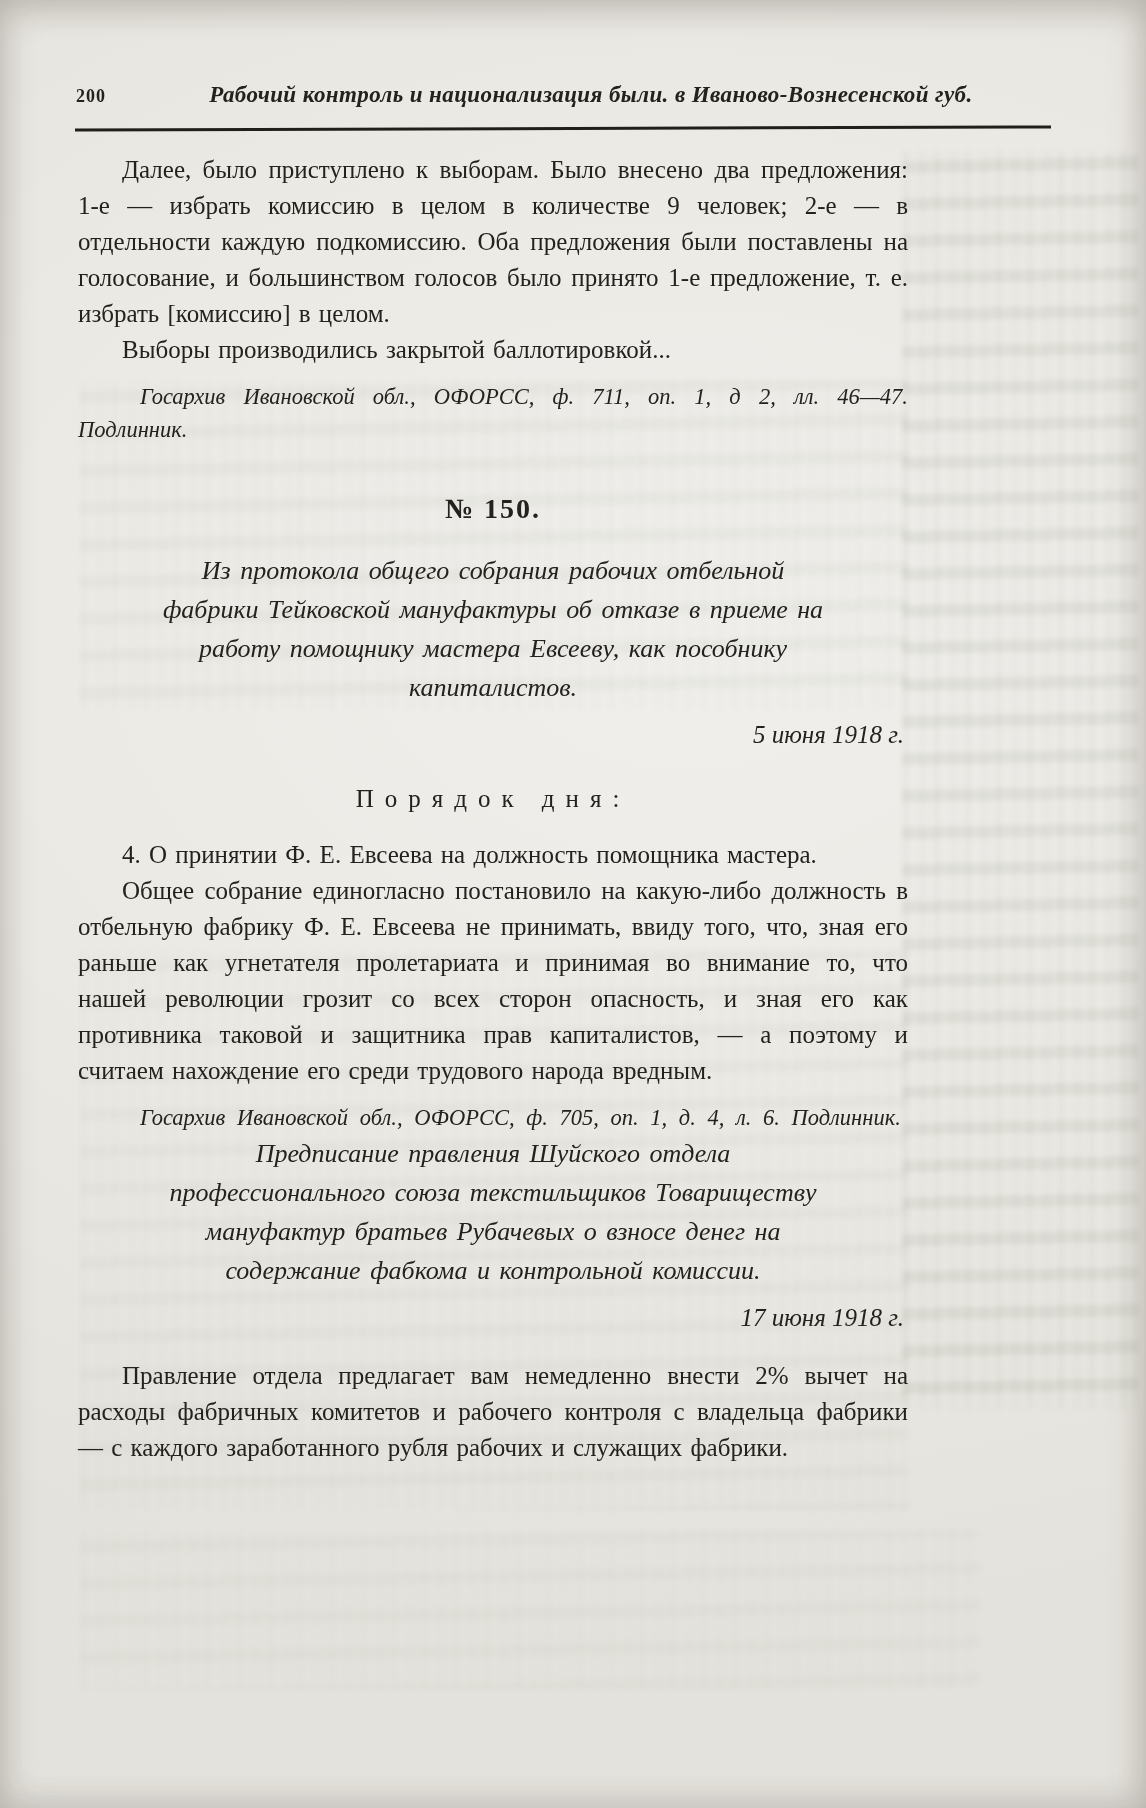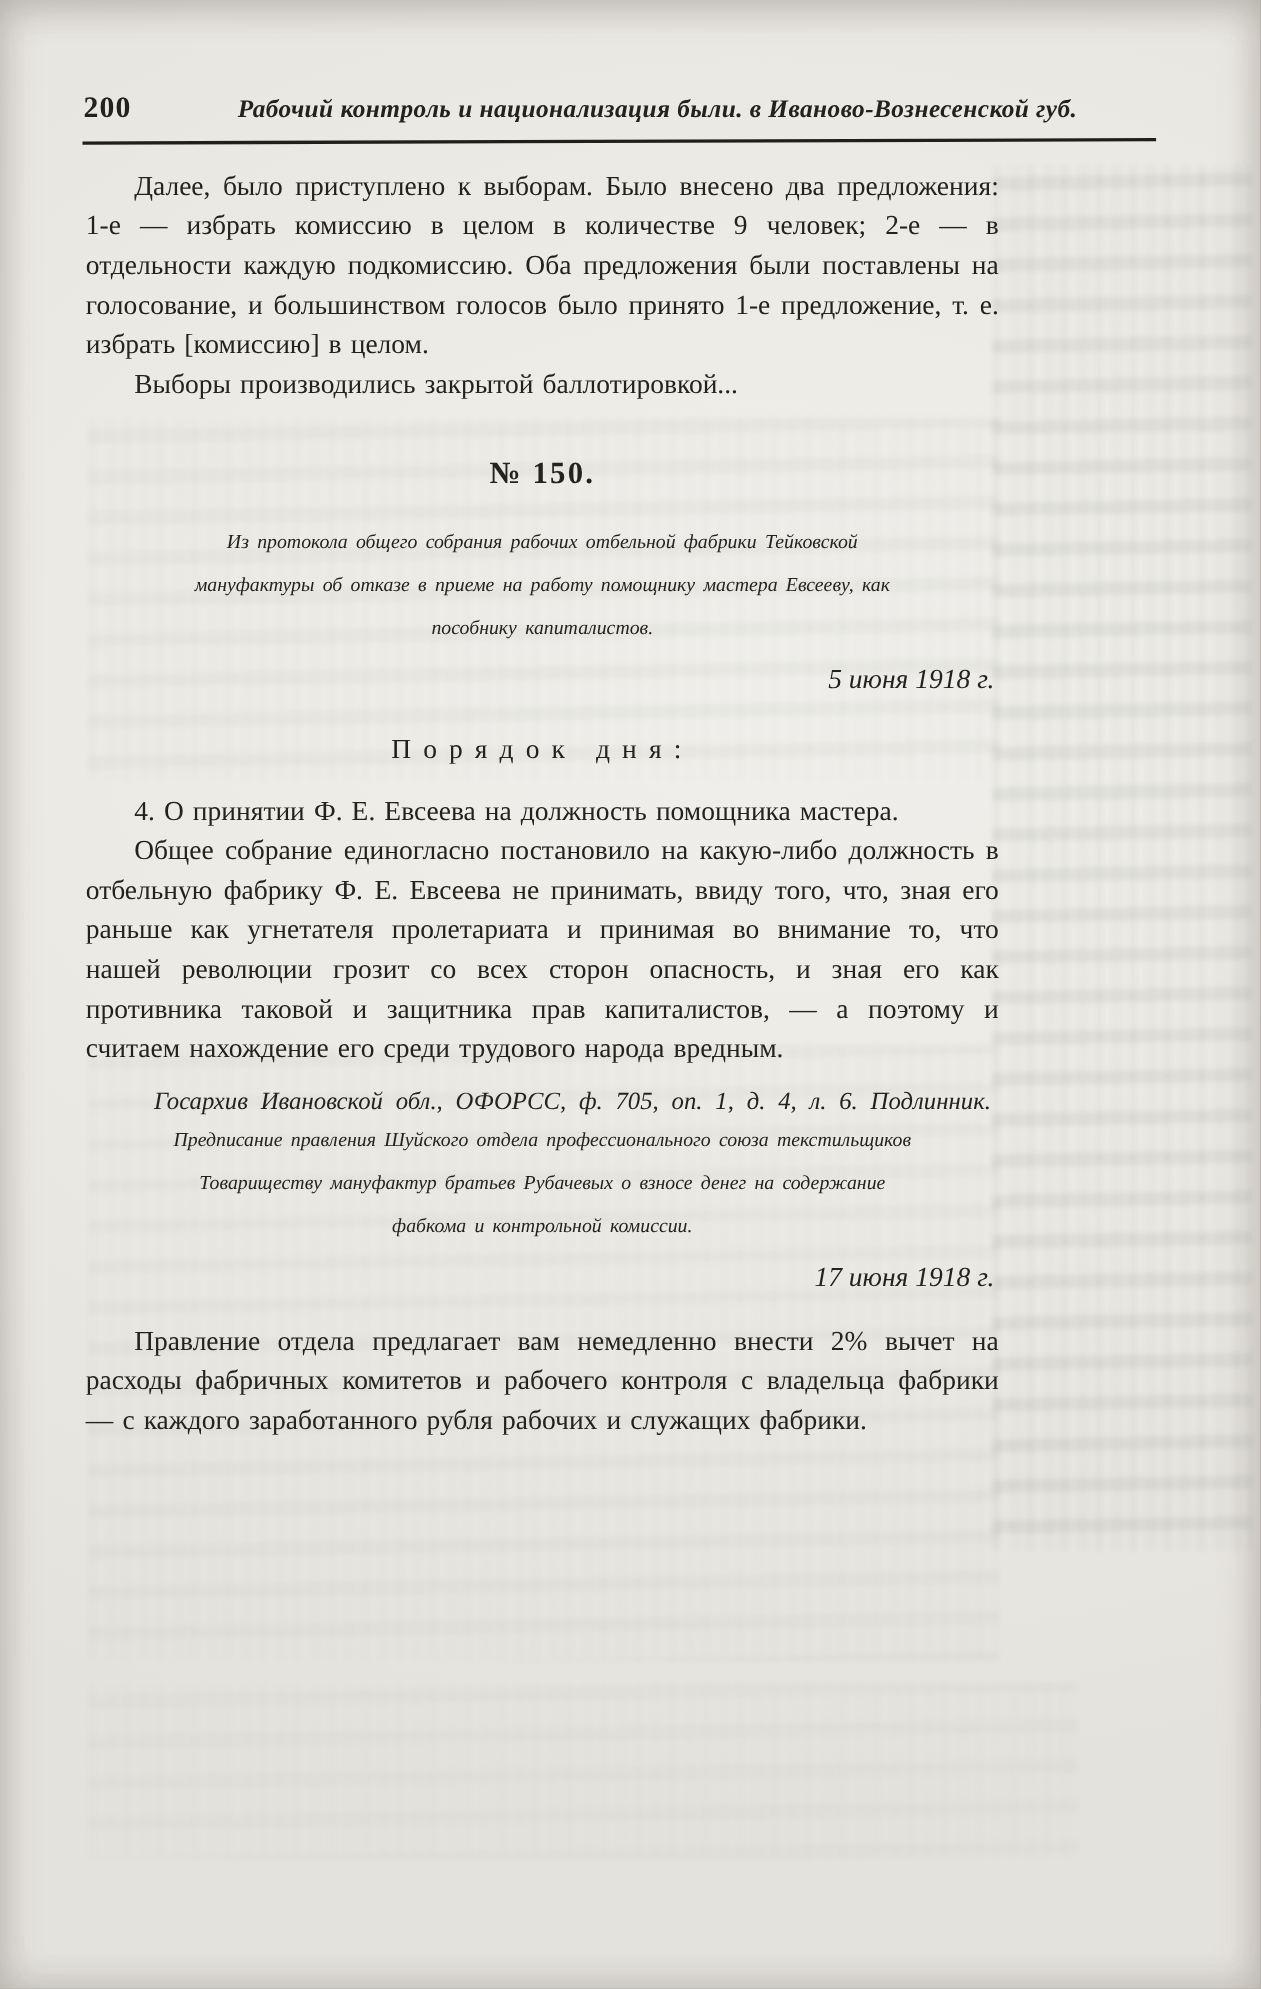--- a/index.html
+++ b/index.html
@@ -40,21 +40,21 @@
   .bt-right  { right: 8px;  top: 150px;  width: 236px; height: 1260px; opacity: .85; }
   .bt-mid-a  { left: 80px;  top: 380px;  width: 828px; height: 330px;  opacity: .42; }
   .bt-mid-b  { left: 80px;  top: 950px;  width: 828px; height: 560px;  opacity: .38; }
   .bt-low    { left: 80px;  top: 1530px; width: 900px; height: 160px;  opacity: .30; }
 
   .running-header {
     position: absolute; top: 82px; left: 76px; right: 96px;
     display: flex; align-items: baseline;
   }
   .page-number {
-    font-size: 27px; font-weight: bold; letter-spacing: 1px;
+    font-size: 18px; font-weight: bold; letter-spacing: 1px;
     margin-right: 26px;
   }
   .running-head-title {
     flex: 1; text-align: center;
     font-style: italic; font-weight: bold; font-size: 23px;
     letter-spacing: .4px;
     white-space: nowrap;
   }
   .header-rule {
     position: absolute; top: 127px; left: 75px; width: 976px;
@@ -85,21 +85,21 @@
   .doc-number {
     margin: 47px 0 26px 0;
     text-align: center;
     font-size: 28px; font-weight: bold;
     letter-spacing: 2px;
   }
   .doc-title {
     margin: 0 auto;
     max-width: 672px;
     font-style: italic;
-    font-size: 18px; line-height: 39px;
+    font-size: 26px; line-height: 39px;
     text-align: center;
     word-spacing: 3px;
   }
   .doc-date {
     margin: 14px 4px 0 0;
     font-style: italic;
     font-size: 25px;
     text-align: right;
   }
   .agenda-heading {
@@ -123,20 +123,21 @@
   <div class="running-header">
     <span class="page-number">200</span>
     <span class="running-head-title">Рабочий контроль и национализация были. в Иваново-Вознесенской губ.</span>
   </div>
   <div class="header-rule"></div>
 
   <main class="page-body">
 
     <p class="body-par indent">Далее, было приступлено к выборам. Было внесено два предложения: 1-е — избрать комиссию в целом в количестве 9 человек; 2-е — в отдельности каждую подкомиссию. Оба предложения были поставлены на голосование, и большинством голосов было принято 1-е предложение, т. е. избрать [комиссию] в целом.</p>
     <p class="body-par indent">Выборы производились закрытой баллотировкой...</p>
+    <p class="source">Госархив Ивановской обл., ОФОРСС, ф. 711, оп. 1, д 2, лл. 46—47. Подлинник.</p>
 
     <h2 class="doc-number">№ 150.</h2>
     <p class="doc-title">Из протокола общего собрания рабочих отбельной фабрики Тейковской мануфактуры об отказе в приеме на работу помощнику мастера Евсееву, как пособнику капиталистов.</p>
     <p class="doc-date">5 июня 1918 г.</p>
     <h3 class="agenda-heading">Порядок дня:</h3>
     <p class="body-par indent">4. О принятии Ф. Е. Евсеева на должность помощника мастера.</p>
     <p class="body-par indent">Общее собрание единогласно постановило на какую-либо должность в отбельную фабрику Ф. Е. Евсеева не принимать, ввиду того, что, зная его раньше как угнетателя пролетариата и принимая во внимание то, что нашей революции грозит со всех сторон опасность, и зная его как противника таковой и защитника прав капиталистов, — а поэтому и считаем нахождение его среди трудового народа вредным.</p>
     <p class="source">Госархив Ивановской обл., ОФОРСС, ф. 705, оп. 1, д. 4, л. 6. Подлинник.</p>
 
     <p class="doc-title">Предписание правления Шуйского отдела профессионального союза текстильщиков Товариществу мануфактур братьев Рубачевых о взносе денег на содержание фабкома и контрольной комиссии.</p>

